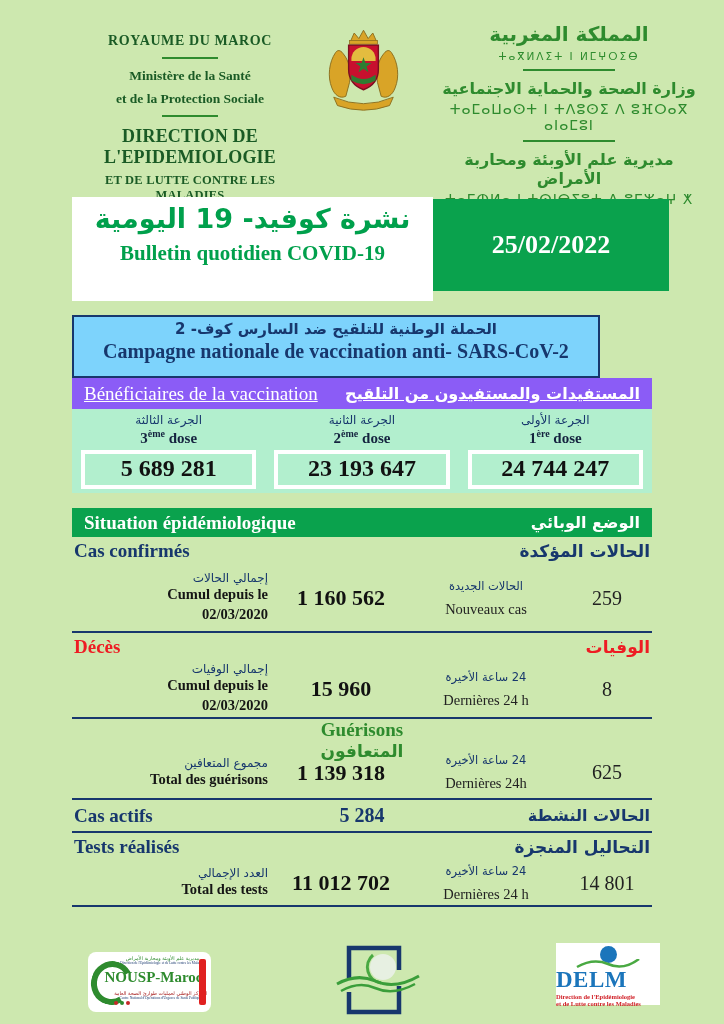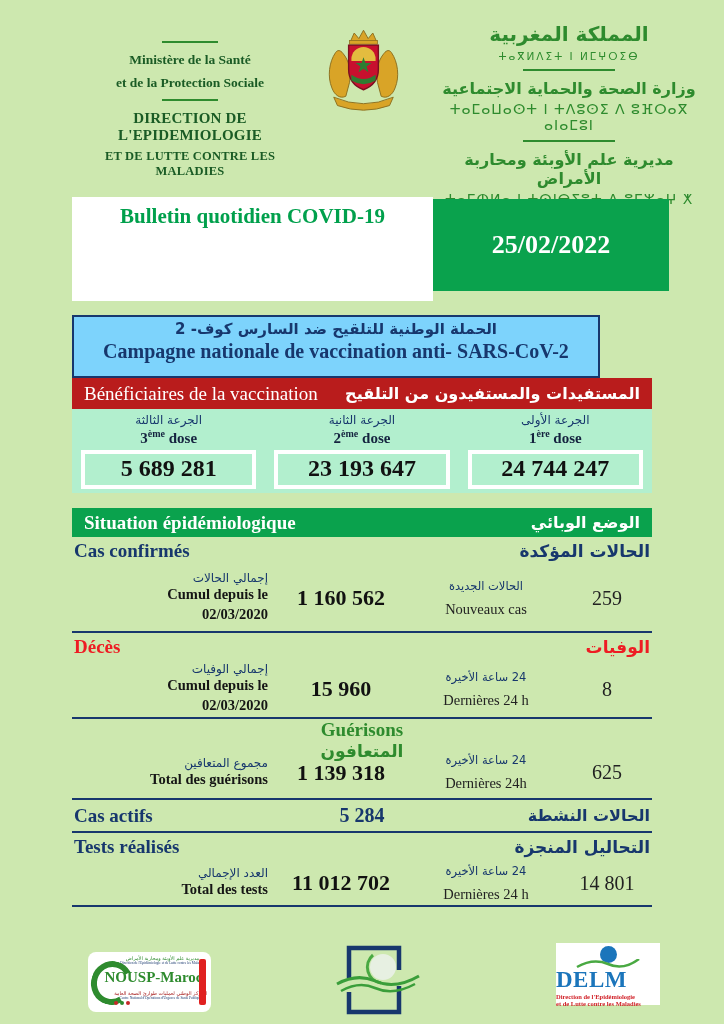--- a/index.html
+++ b/index.html
@@ -9,21 +9,21 @@
     font-family:"Liberation Serif","DejaVu Serif",serif;
   }
   .ar{font-family:"DejaVu Sans",sans-serif;}
   .tif{font-family:"DejaVu Sans",sans-serif;}
 
   
   .header-left{position:absolute;left:75px;top:33px;width:230px;text-align:center;color:#1a5b25;font-weight:bold;}
   .hl1{font-size:14px;letter-spacing:.6px;}
   .hl2{font-size:13.5px;margin-top:9px;}
   .hl3{font-size:13.5px;margin-top:7px;}
-  .hl4{font-size:15px;margin-top:9px;letter-spacing:.2px;}
+  .hl4{font-size:18px;margin-top:9px;letter-spacing:.2px;}
   .hl5{font-size:12.5px;margin-top:5px;letter-spacing:.2px;}
   .hl-div{width:56px;height:2px;background:#2e8b2e;margin:8px auto 0;}
 
   .coat{position:absolute;left:317px;top:26px;width:93px;height:94px;}
 
   .header-right{position:absolute;right:16px;top:22px;width:278px;text-align:center;color:#2e8b2e;}
   .hr-ar1{font-size:20px;font-weight:bold;}
   .hr-tif{font-size:10.5px;letter-spacing:2px;margin-top:4px;color:#2e8b2e;}
   .hr-ar2{font-size:16px;font-weight:bold;margin-top:8px;}
   .hr-tif2{font-size:14px;letter-spacing:1px;margin-top:3px;}
@@ -34,22 +34,22 @@
   .banner-ar{color:#00a04c;font-size:27px;font-weight:bold;margin-top:6px;}
   .banner-fr{color:#00a04c;font-size:21px;font-weight:bold;margin-top:7px;}
   .banner-date{position:absolute;left:433px;top:199px;width:236px;height:92px;background:#0aa24d;
     display:flex;align-items:center;justify-content:center;color:#fff;font-size:26px;font-weight:bold;}
 
   
   .campaign-box{position:absolute;left:72px;top:315px;width:528px;height:63px;background:#7dd3fc;
     border:2px solid #17376d;box-sizing:border-box;text-align:center;color:#17376d;}
   .camp-ar{font-size:15px;font-weight:bold;margin-top:3px;}
   .camp-fr{font-size:20px;font-weight:bold;margin-top:2px;}
-  .benef-bar{position:absolute;left:72px;top:378px;width:580px;height:31px;background:#b91c1c;
-    box-sizing:border-box;display:flex;align-items:center;justify-content:space-between;padding:0 12px;color:#fff;}
+  .benef-bar{position:absolute;left:72px;top:378px;width:580px;height:31px;background:#8b5cf6;
+    box-sizing:border-box;display:flex;align-items:center;justify-content:space-between;padding:0 12px;color:#fff;text-decoration:underline;}
   .benef-fr{font-size:19px;}
   .benef-ar{font-size:16px;font-weight:bold;}
 
   .dose-strip{position:absolute;left:72px;top:409px;width:580px;height:84px;background:#b2efce;display:flex;}
   .dose-col{flex:1;text-align:center;}
   .dose-ar{font-size:12px;color:#17376d;margin-top:4px;}
   .dose-fr{font-size:15px;font-weight:bold;color:#15233f;margin-top:1px;}
   .dose-fr sup{font-size:10px;}
   .dose-box{margin:3px 9px 0;border:4px solid #fff;background:#b2efce;
     font-size:24px;font-weight:bold;color:#111;padding:1px 0 3px;}
@@ -103,20 +103,21 @@
   .delm-name{font-size:23px;font-weight:bold;color:#1b75bb;line-height:1;margin-top:-3px;letter-spacing:.5px;}
   .delm-l1{font-size:6.5px;font-weight:bold;color:#d01f26;margin-top:2px;}
   .delm-l2{font-size:6.5px;font-weight:bold;color:#d01f26;}
 </style>
 </head>
 <body>
 
 <div class="page">
 
   <div class="header-left">
+    <div class="hl1">ROYAUME DU MAROC</div>
     <div class="hl-div"></div>
     <div class="hl2">Ministère de la Santé</div>
     <div class="hl3">et de la Protection Sociale</div>
     <div class="hl-div"></div>
     <div class="hl4">DIRECTION DE L'EPIDEMIOLOGIE</div>
     <div class="hl5">ET DE LUTTE CONTRE LES MALADIES</div>
   </div>
 
   <svg class="coat" viewBox="0 0 100 100">
     <path d="M36 16 L40 7 L45 13 L50 4 L55 13 L60 7 L64 16 Z" fill="#d9a427" stroke="#8a6d1d" stroke-width="1"></path>
@@ -135,20 +136,21 @@
     <div class="hr-tif tif">ⵜⴰⴳⵍⴷⵉⵜ ⵏ ⵍⵎⵖⵔⵉⴱ</div>
     <div class="hr-div"></div>
     <div class="hr-ar2 ar" dir="rtl">وزارة الصحة والحماية الاجتماعية</div>
     <div class="hr-tif2 tif">ⵜⴰⵎⴰⵡⴰⵙⵜ ⵏ ⵜⴷⵓⵙⵉ ⴷ ⵓⴼⵔⴰⴳ ⴰⵏⴰⵎⵓⵏ</div>
     <div class="hr-div"></div>
     <div class="hr-ar2 ar" dir="rtl">مديرية علم الأوبئة ومحاربة الأمراض</div>
     <div class="hr-tif2 tif">ⵜⴰⵎⵀⵍⴰ ⵏ ⵜⵙⵏⴱⵢⵓⵜ ⴷ ⵓⵎⵣⴰⵖ ⵅ ⵜⵎⴰⴹⵓⵏⵉⵏ</div>
   </div>
 
   <div class="banner-white">
+    <div class="banner-ar ar" dir="rtl">نشرة كوفيد- 19 اليومية</div>
     <div class="banner-fr">Bulletin quotidien COVID-19</div>
   </div>
   <div class="banner-date">25/02/2022</div>
 
   <div class="campaign-box">
     <div class="camp-ar ar" dir="rtl">الحملة الوطنية للتلقيح ضد السارس كوف- 2</div>
     <div class="camp-fr">Campagne nationale de vaccination anti- SARS-CoV-2</div>
   </div>
 
   <div class="benef-bar">

